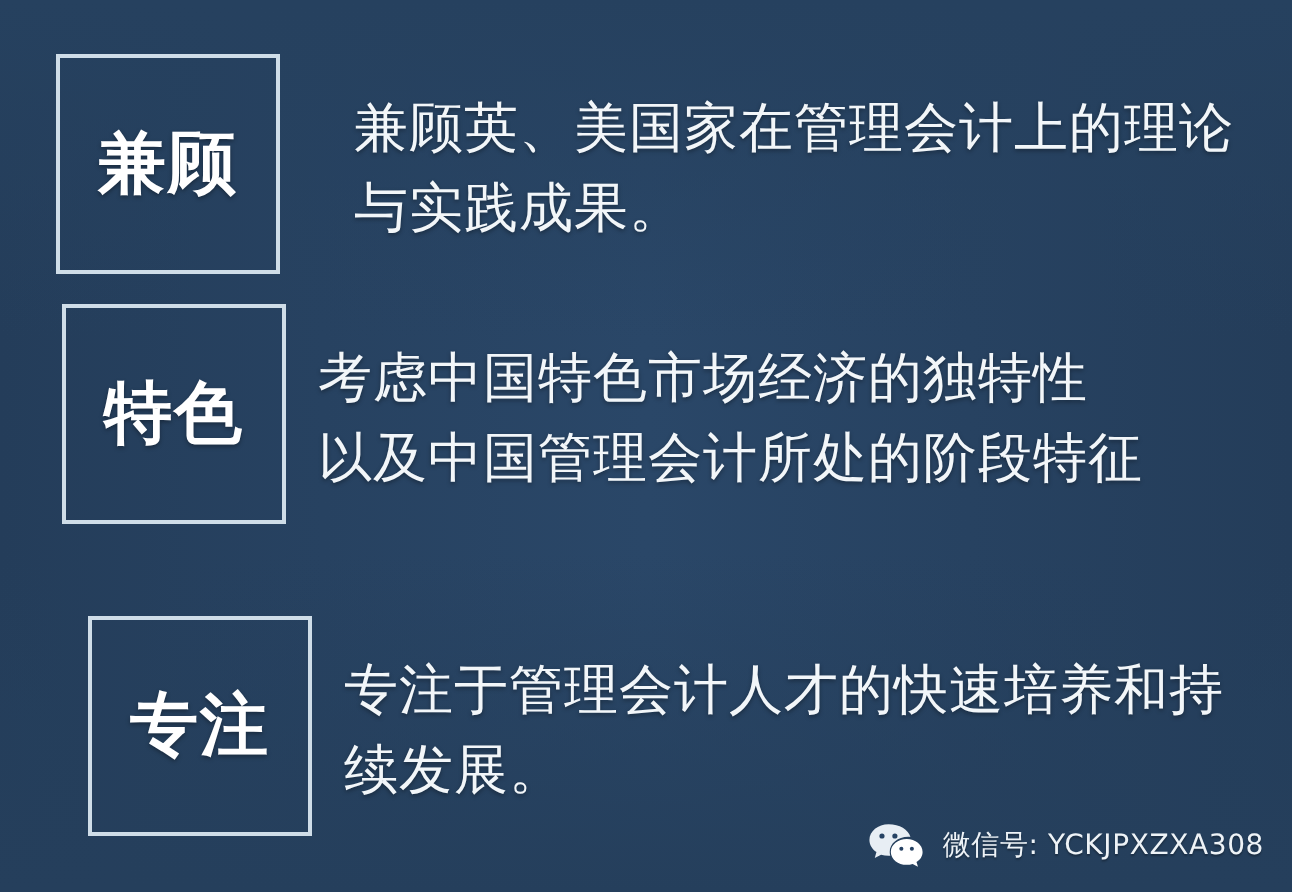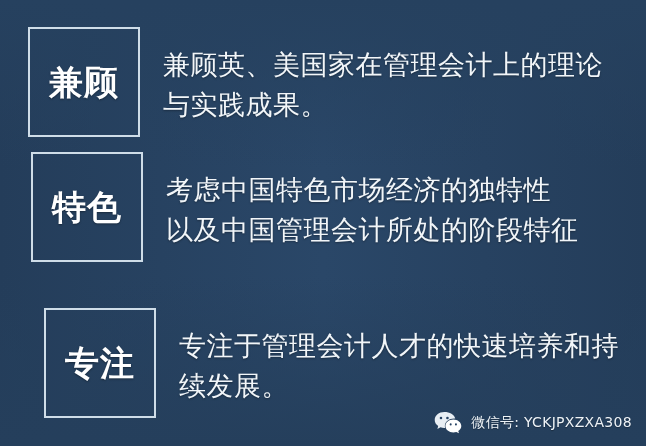--- a/index.html
+++ b/index.html
@@ -24,21 +24,21 @@
       linear-gradient(90deg, #243d5a 0%, #2a4768 50%, #243d5a 100%);
     box-sizing: border-box;
   }
 
   
   .row {
     position: absolute;
     display: flex;
     align-items: flex-start;
   }
-  #row-0 { left: 28px; top: 27px;  }
+  #row-0 { left: 28px; top: 27px; gap: 21px;  }
   #row-1 { left: 31px; top: 152px; justify-content: space-between; }
   #row-2 { left: 32px; top: 308px; padding-left: 12px; }
 
   
   .keyword-box {
     width: 112px;
     height: 110px;
     box-sizing: border-box;
     border: 2px solid #cfdde8;
     display: flex;
@@ -51,21 +51,21 @@
     font-size: 34px;
     font-weight: bold;
     letter-spacing: 1px;
     line-height: 1;
     text-shadow: 0 1px 2px rgba(0,0,0,0.35);
     white-space: nowrap;
   }
 
   
   .desc {
-    margin-left: 23px;
+    margin-left: 16px;
     padding-top: 18px;
     color: #f2f6f9;
     font-size: 27px;
     line-height: 40px;
     letter-spacing: 0.5px;
     text-shadow: 0 1px 2px rgba(0,0,0,0.35);
     white-space: nowrap;
   }
   .desc-line { display: block; }
 

